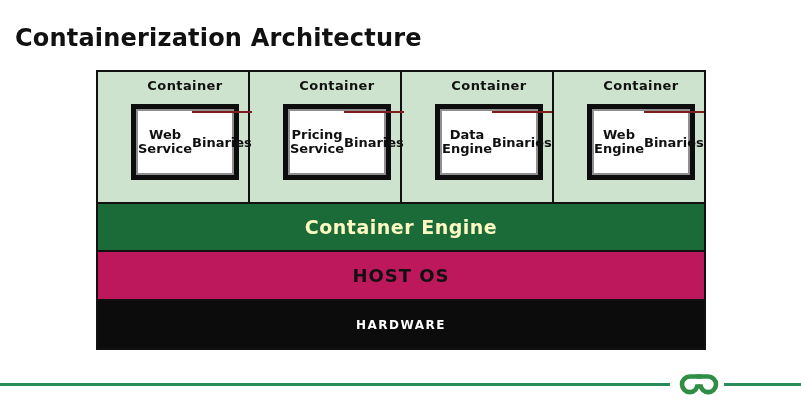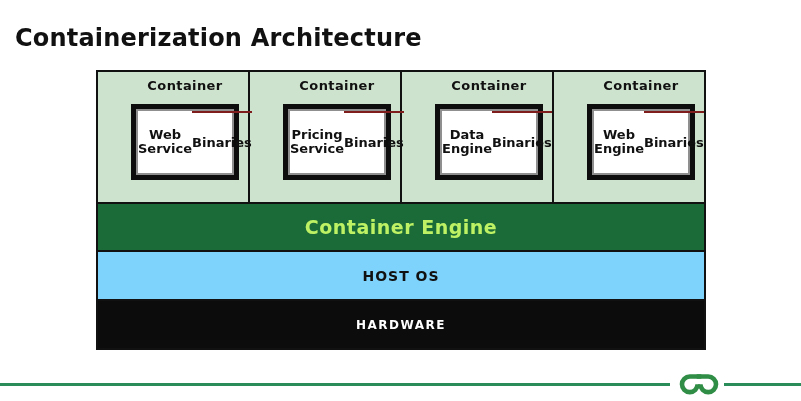--- a/index.html
+++ b/index.html
@@ -83,29 +83,29 @@
   .layer {
     display: flex;
     align-items: center;
     justify-content: center;
     font-weight: bold;
     border-top: 2px solid #111111;
   }
   .layer-engine {
     height: 48px;
     background: #1a6b38;
-    color: #bef264;
+    color: #fef9c3;
     font-size: 19px;
     letter-spacing: 0.5px;
   }
   .layer-host {
     height: 49px;
-    background: #7dd3fc;
+    background: #be185d;
     color: #111111;
-    font-size: 14px;
+    font-size: 18px;
     letter-spacing: 1px;
   }
   .layer-hardware {
     height: 51px;
     background: #0c0c0c;
     color: #ffffff;
     font-size: 12px;
     letter-spacing: 1.5px;
     border-bottom: 2px solid #111111;
   }

